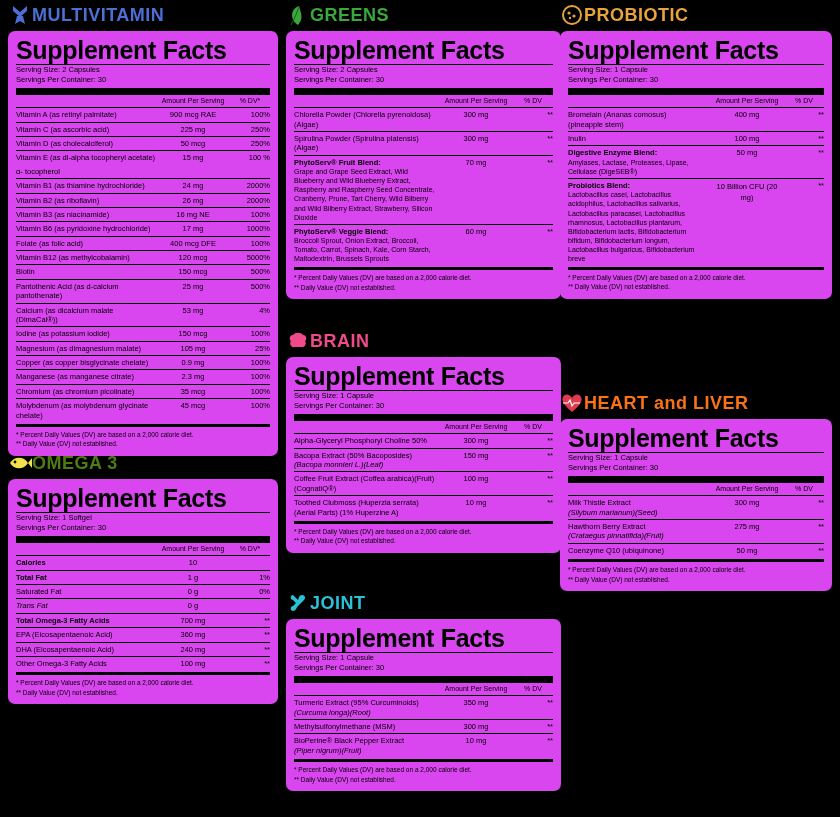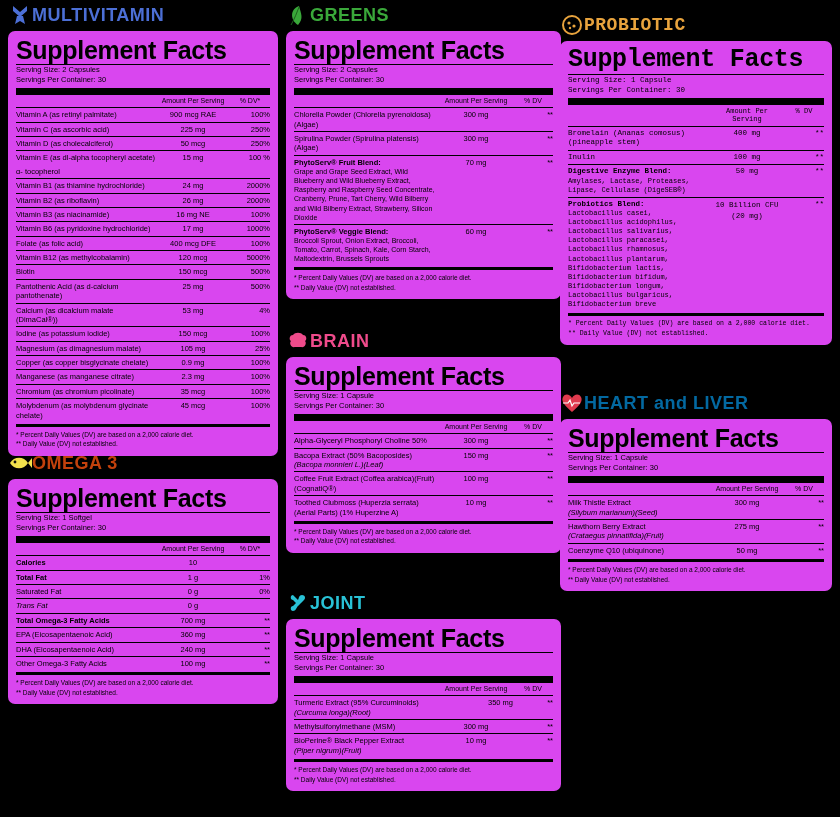--- a/index.html
+++ b/index.html
@@ -26,26 +26,26 @@
   .ind1{padding-left:10px;}
   .bold{font-weight:bold;}
   .ital{font-style:italic;}
   .ctr{}
   .foot{font-size:6.5px;line-height:1.45;padding-top:3px;}
   .foot div{white-space:nowrap;}
   .blendtxt{font-size:7px;line-height:1.3;}
 
   
   .t-multi{color:#4c6fd6;}
-  .t-omega{color:#c2410c;}
+  .t-omega{color:#4d7c0f;}
   .t-greens{color:#3aa83a;}
   .t-brain{color:#ef4b8b;}
   .t-joint{color:#29c2d6;}
   .t-prob{color:#e8a33d;}
-  .t-heart{color:#0369a1;}
+  .t-heart{color:#f97316;}
 
   svg{display:block;}
 </style>
 </head>
 <body>
 
 <div class="page">
 
   <div class="panel" style="left:8px;top:2px;width:270px;">
     <div class="hdr">
@@ -380,21 +380,21 @@
       <table class="nt">
         <tbody>
             <tr class="colhead">
               <td></td>
               <td class="c-amt">Amount Per Serving</td>
               <td class="c-dv">% DV</td>
             </tr>
         <tr class="line">
           <td><span>Turmeric Extract (95% Curcuminoids)</span>
               <div class="ital">(Curcuma longa)(Root)</div></td>
-          <td class="c-amt" style="vertical-align:top;text-align:right;">350 mg</td>
+          <td class="c-amt" style="vertical-align:top;">350 mg</td>
           <td class="c-dv" style="vertical-align:top;">**</td>
         </tr>
         <tr class="line">
               <td>Methylsulfonylmethane (MSM)</td>
               <td class="c-amt">300 mg</td>
               <td class="c-dv">**</td>
             </tr>
         <tr class="line">
           <td><span>BioPerine® Black Pepper Extract</span>
               <div class="ital">(Piper nigrum)(Fruit)</div></td>
@@ -404,21 +404,21 @@
       </tbody>
         </table>
       <div class="rule-med" style="margin-top:2px;"></div>
       <div class="foot">
         <div>* Percent Daily Values (DV) are based on a 2,000 calorie diet.</div>
         <div>** Daily Value (DV) not established.</div>
       </div>
     </div>
   </div>
 
-  <div class="panel" style="left:560px;top:12px;width:272px;font-family:Liberation Mono, monospace;">
+  <div class="panel" style="left:560px;top:2px;width:272px;">
     <div class="hdr">
       <span class="ico">
         <svg width="22" height="22" viewBox="0 0 22 22">
             <circle cx="11" cy="11" r="9" fill="none" stroke="#e8a33d" stroke-width="2"></circle>
             <circle cx="8" cy="9" r="1.6" fill="#e8a33d"></circle>
             <circle cx="13" cy="12" r="1.6" fill="#e8a33d"></circle>
             <circle cx="9" cy="14" r="1.2" fill="#e8a33d"></circle>
           </svg>
       </span>
       <span class="ttl t-prob">PROBIOTIC</span>

